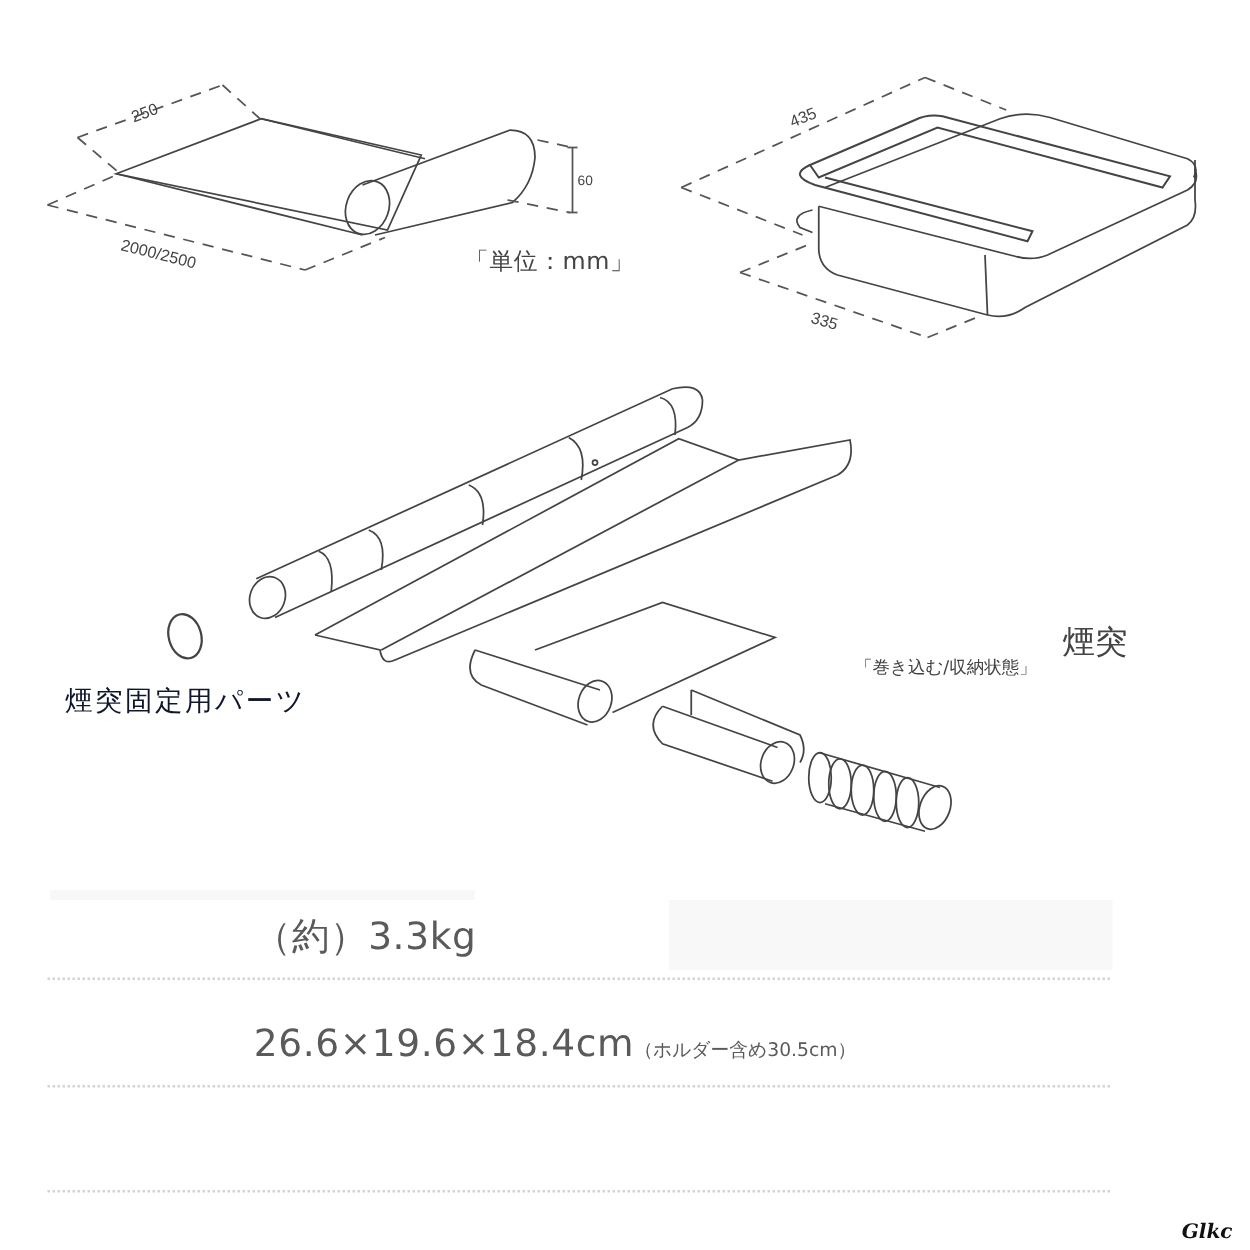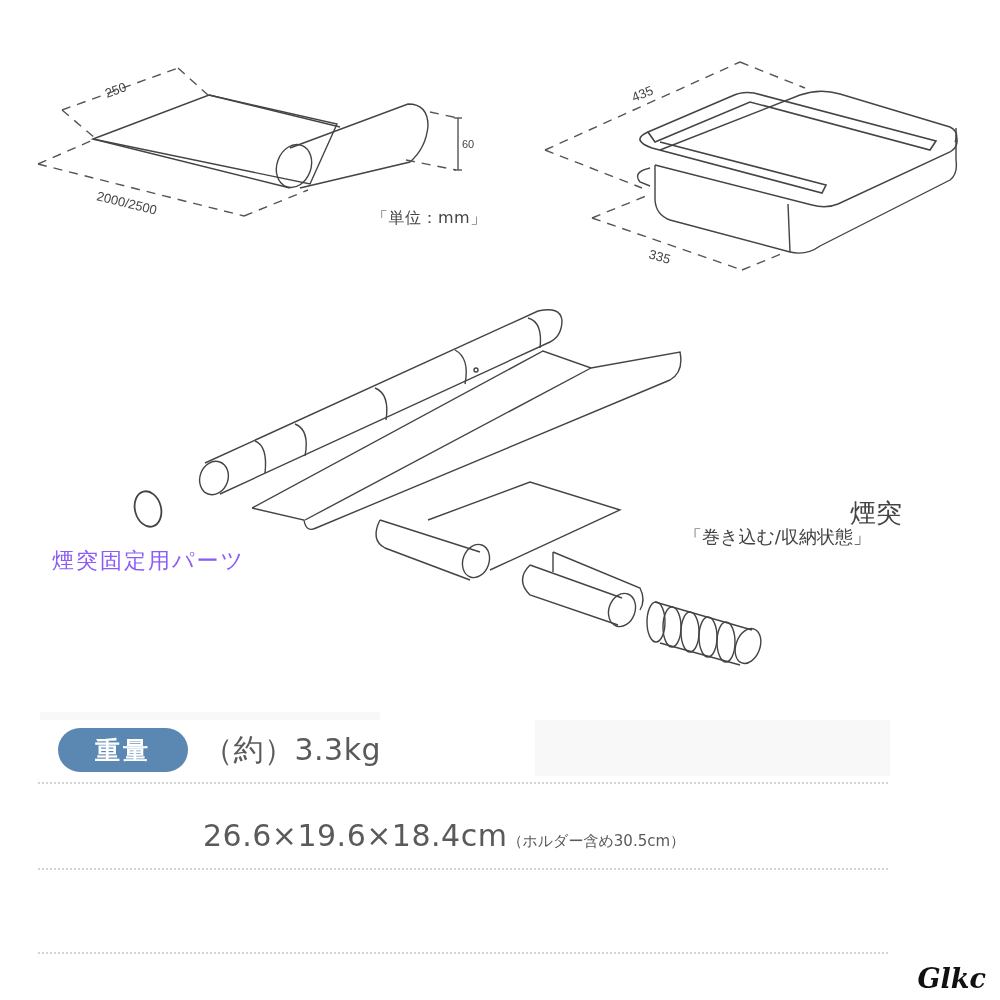--- a/index.html
+++ b/index.html
@@ -1,36 +1,36 @@
 <!DOCTYPE html>
 <html><head>
   <meta charset="utf-8">
   <style>
     html, body { margin: 0; padding: 0; background: #ffffff; }
     body { width: 1000px; height: 1000px; position: relative; overflow: hidden;
            font-family: "DejaVu Sans", "Liberation Sans", sans-serif; color: #555; }
     .abs { position: absolute; }
     svg.diagram { position: absolute; left: 0; top: 0; }
     .dim { font-family: "Liberation Sans", sans-serif; font-size: 13px; fill: #444; }
-    .unit-label { left: 372px; top: 208px; font-size: 16px; color: #444; letter-spacing: 0.5px; white-space: nowrap; }
+    .unit-label { left: 372px; top: 196px; font-size: 19px; color: #444; letter-spacing: 0.5px; white-space: nowrap; }
     .chimney-title { left: 850px; top: 496px; font-size: 26px; color: #444; white-space: nowrap; }
-    .chimney-sub { left: 684px; top: 525px; font-size: 18px; color: #444; white-space: nowrap; }
-    .parts-label { left: 52px; top: 546px; font-size: 22px; color: #8b5cf6; letter-spacing: 2px; white-space: nowrap; }
+    .chimney-sub { left: 684px; top: 525px; font-size: 14px; color: #444; white-space: nowrap; }
+    .parts-label { left: 52px; top: 546px; font-size: 22px; color: #0f172a; letter-spacing: 2px; white-space: nowrap; }
     .spec-row { position: absolute; left: 38px; width: 850px; height: 70px; }
     .spec-row .pill { position: absolute; left: 20px; top: 8px; width: 130px; height: 44px;
                       background: #5b87b3; border-radius: 22px; color: #fff;
                       font-size: 25px; font-weight: bold; display: flex; align-items: center; justify-content: center;
                       letter-spacing: 3px; }
     .spec-row .val { position: absolute; left: 165px; top: 8px; height: 44px; line-height: 44px;
                      font-size: 30px; color: #5a5a5a; white-space: nowrap; letter-spacing: 0.5px; text-align: right; }
     .spec-row .val .small { font-size: 15px; letter-spacing: 0; }
     .spec-row .rule { position: absolute; left: 0; right: 0; top: 62px; border-top: 2px dotted #d4d4d4; }
     .faint-box { position: absolute; background: #f8f8f8; }
     .watermark { right: 14px; bottom: 6px; font-family: "DejaVu Serif", serif; font-style: italic; font-weight: bold;
-                 font-size: 27px; color: #111; }
+                 font-size: 16px; color: #111; }
   </style>
 </head>
 <body>
 
 <svg class="diagram" width="1000" height="700" viewBox="0 0 1000 700">
   <g fill="none" stroke="#444" stroke-width="1.4">
 
     <g>
       <polygon points="93,139 209,95 337,124 310,184" fill="#fff"></polygon>
       <line x1="93" y1="139" x2="290" y2="188"></line>
@@ -117,21 +117,20 @@
 
 <div class="abs unit-label">「単位：mm」</div>
 <div class="abs chimney-title">煙突</div>
 <div class="abs chimney-sub">「巻き込む/収納状態」</div>
 <div class="abs parts-label">煙突固定用パーツ</div>
 
 <div class="faint-box" style="left:40px;top:712px;width:340px;height:8px;"></div>
 <div class="faint-box" style="left:535px;top:720px;width:355px;height:56px;"></div>
 
 <div class="spec-row" style="top:720px;">
-  <div class="pill">重量</div>
   <div class="val"><span>（約）3.3kg</span></div>
   <div class="rule"></div>
 </div>
 
 <div class="spec-row" style="top:806px;">
   <div class="val"><span>26.6×19.6×18.4cm</span><span class="small">（ホルダー含め30.5cm）</span></div>
   <div class="rule"></div>
 </div>
 
 <div class="spec-row" style="top:890px;">

